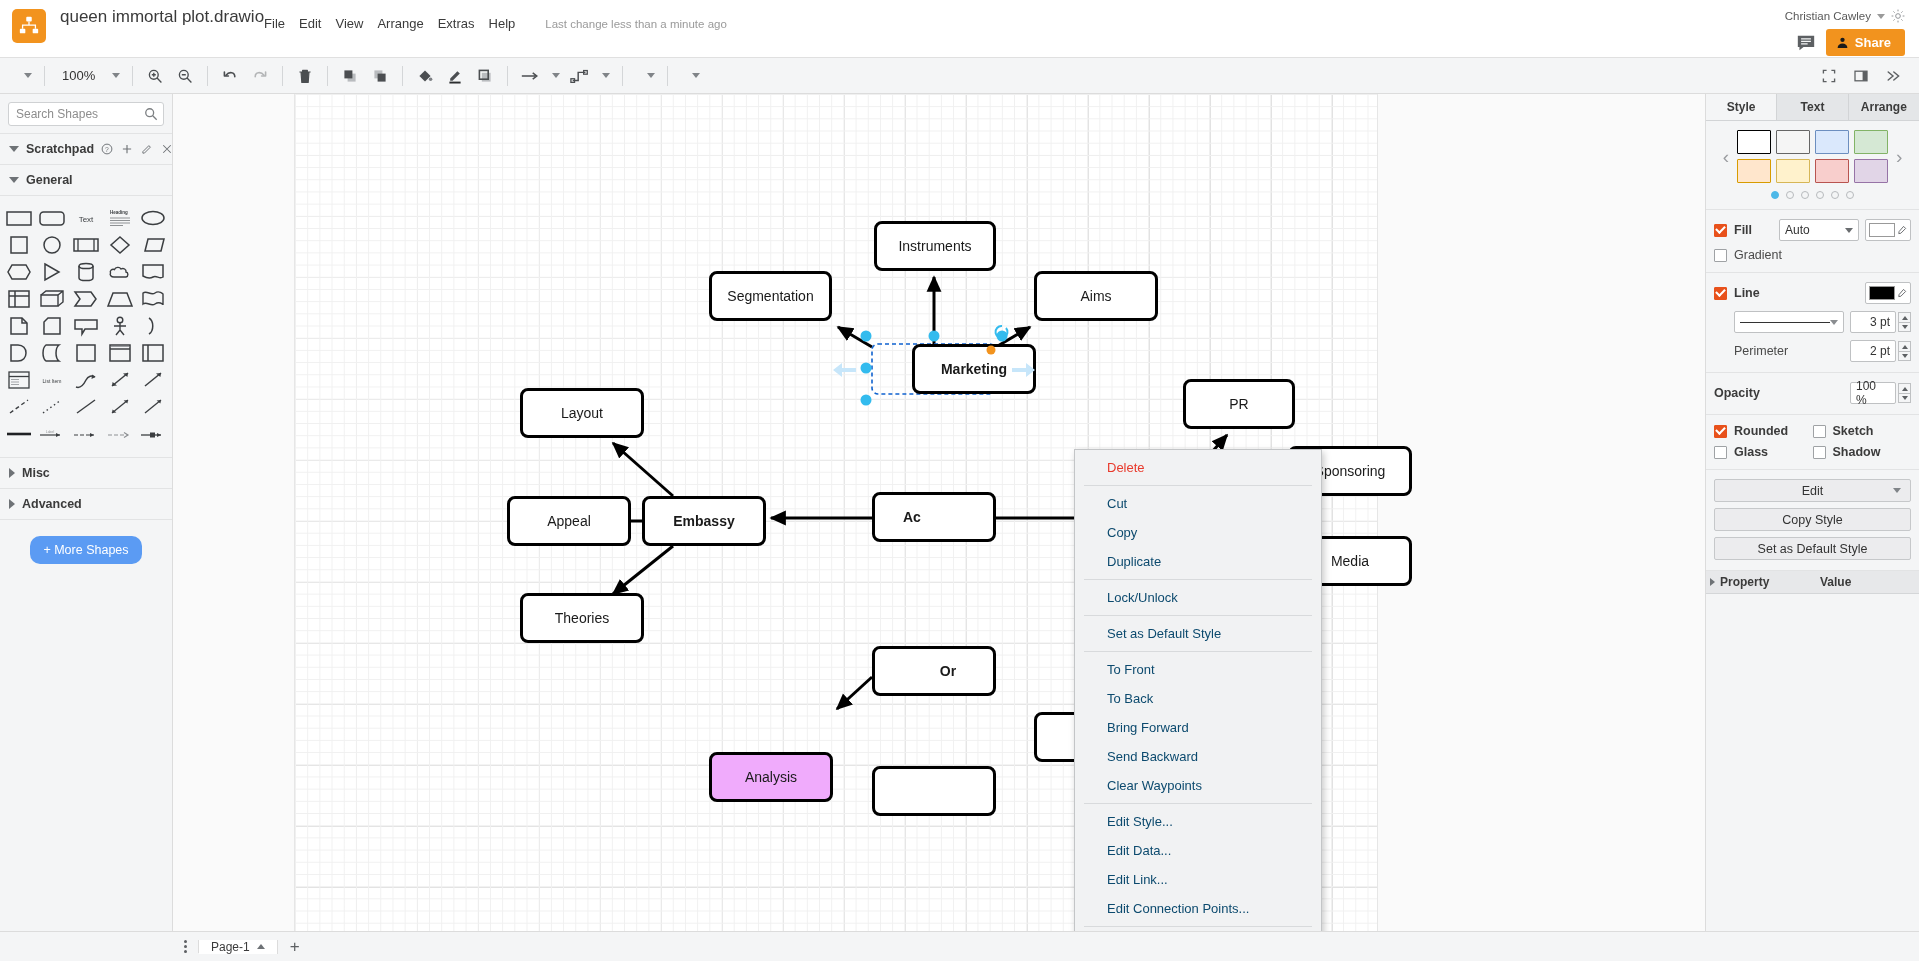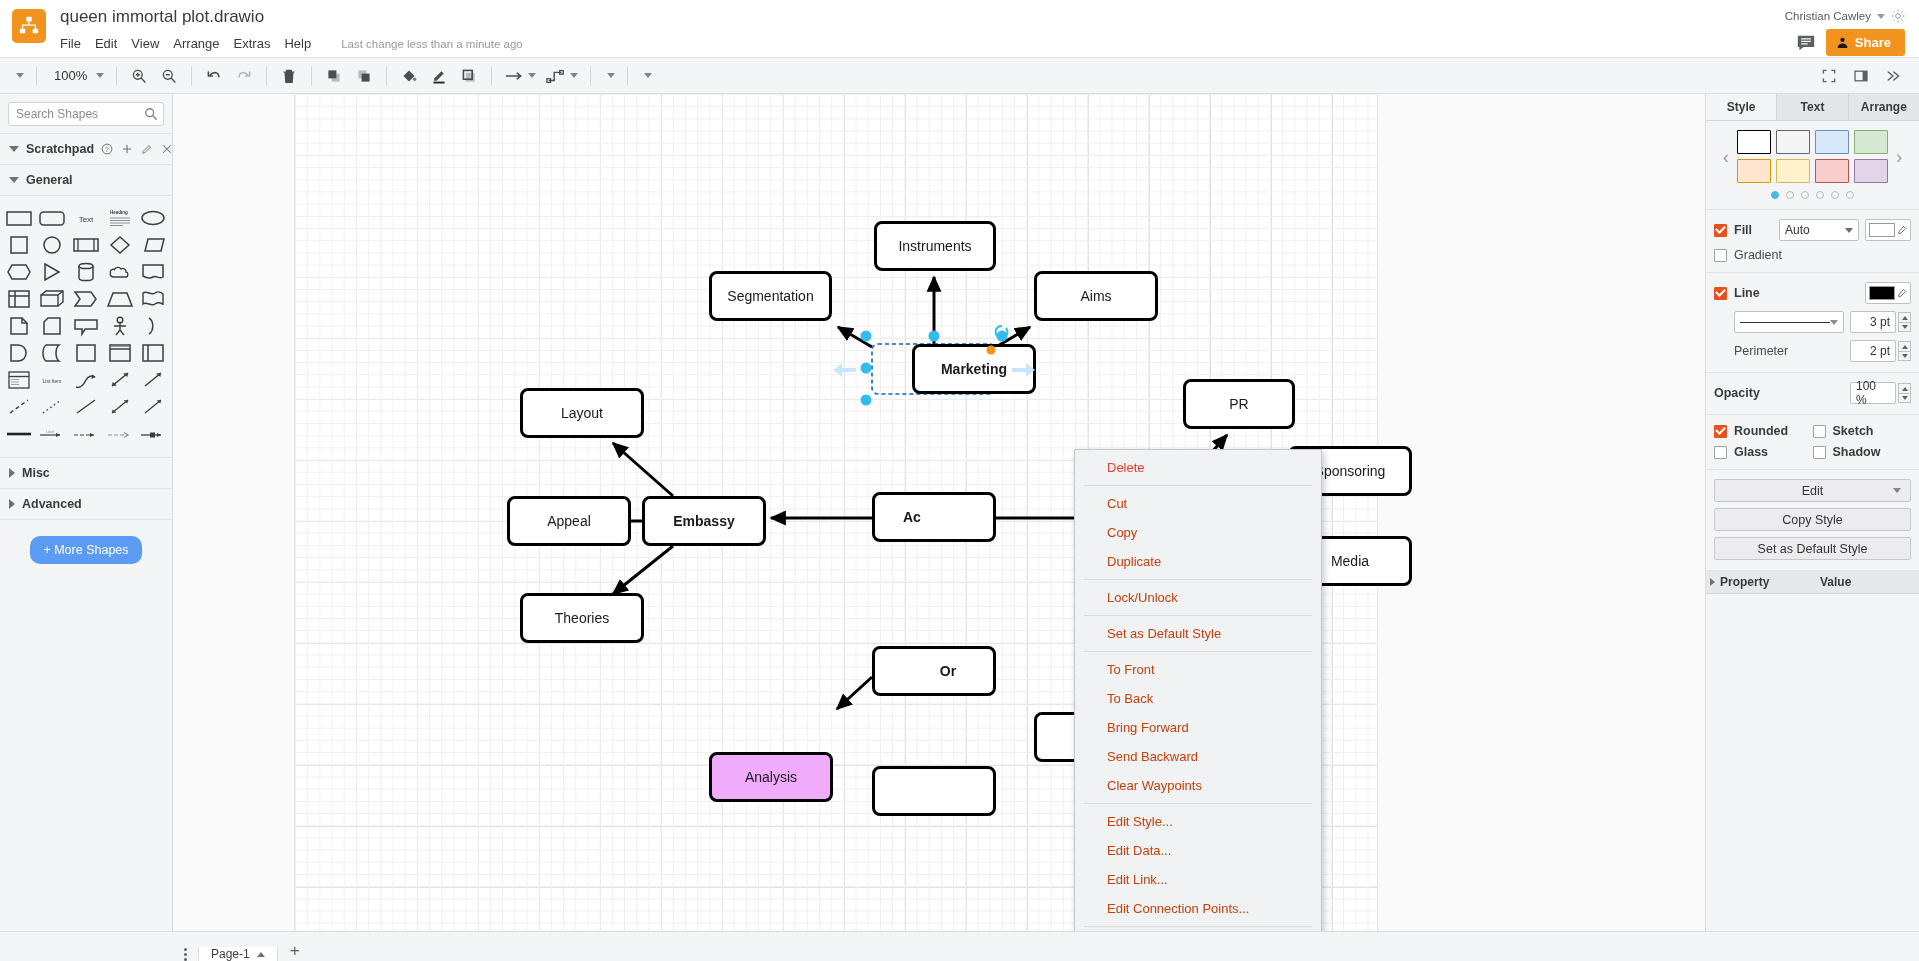--- a/index.html
+++ b/index.html
@@ -15,21 +15,21 @@
   
   .header {
     height: 58px; background: #ffffff; border-bottom: 1px solid #e0e0e0;
     display: flex; align-items: flex-start; padding: 7px 10px 0 12px; position: relative;
   }
   .logo {
     width: 34px; height: 34px; background: #f2931e; border-radius: 5px;
     display: flex; align-items: center; justify-content: center; flex: 0 0 auto; margin-top: 2px;
   }
   .logo svg { width: 22px; height: 22px; }
-  .titlewrap { margin-left: 14px; display: flex; flex-direction: column; }
+  .titlewrap { margin-left: 14px; display: flex; flex-direction: row; }
   .filetitle { font-size: 17px; color: #3b3b3b; line-height: 20px; }
   .menubar { display: flex; align-items: center; margin-top: 6px; }
   .menuitem {
     font-size: 13px; color: #3b3b3b; padding: 3px 9px 3px 0; margin-right: 5px; cursor: pointer;
   }
   .lastchange { font-size: 11.5px; color: #9a9a9a; margin-left: 16px; }
   .hdr-right { margin-left: auto; display: flex; flex-direction: column; align-items: flex-end; padding-right: 4px; }
   .userline { display: flex; align-items: center; gap: 6px; font-size: 11.5px; color: #5a5a5a; margin-top: 2px; }
   .caret-dn { width: 0; height: 0; border-left: 4px solid transparent; border-right: 4px solid transparent; border-top: 5px solid #9a9a9a; }
   .sun-icon { width: 14px; height: 14px; }
@@ -48,21 +48,21 @@
     height: 36px; background: #f4f5f6; border-bottom: 1px solid #dcdcdc;
     display: flex; align-items: center; padding: 0 8px; gap: 2px;
   }
   .tb-btn {
     width: 28px; height: 26px; display: flex; align-items: center; justify-content: center;
     cursor: pointer; border-radius: 2px;
   }
   .tb-btn svg { width: 16px; height: 16px; }
   .tb-btn.disabled { opacity: .38; }
   .tb-zoom { font-size: 13px; color: #333; padding: 0 5px; cursor: pointer; }
-  .tb-combo { display: flex; align-items: center; gap: 4px; cursor: pointer; padding: 0 4px; height: 26px; border-radius: 2px; }
+  .tb-combo { display: flex; align-items: center; gap: 12px; cursor: pointer; padding: 0 4px; height: 26px; border-radius: 2px; }
   .tb-sep { width: 1px; height: 20px; background: #d4d6d8; margin: 0 6px; }
   .tri { width: 0; height: 0; border-left: 4px solid transparent; border-right: 4px solid transparent; border-top: 5px solid #808488; }
   .tb-right { margin-left: auto; display: flex; align-items: center; gap: 4px; padding-right: 4px; }
 
   
   .bodyrow { flex: 1; display: flex; min-height: 0; position: relative; }
 
   
   .sidebar {
     width: 173px; background: #f4f5f6; border-right: 1px solid #dcdcdc;
@@ -127,21 +127,21 @@
   .node-label.bold { font-weight: bold; }
 
   
   .ctxmenu {
     position: absolute; left: 901px; top: 355px; width: 248px;
     background: #f1f2f3; border: 1px solid #c3c5c7;
     box-shadow: 2px 3px 7px rgba(0,0,0,.22); z-index: 50; padding: 3px 0 4px 0;
   }
   .ctxitem {
     height: 29px; display: flex; align-items: center; padding: 0 0 0 32px;
-    font-size: 13px; color: #c2410c; cursor: pointer;
+    font-size: 13px; color: #0c4a6e; cursor: pointer;
   }
   .ctxitem.danger { color: #e8392b; }
   .ctxsep { height: 1px; background: #d8dadc; margin: 3px 9px; }
 
   
   .fmt {
     width: 214px; background: #f4f5f6; border-left: 1px solid #dcdcdc;
     display: flex; flex-direction: column; overflow: hidden;
   }
   .fmt-tabs { display: flex; height: 27px; border-bottom: 1px solid #d2d4d6; }
@@ -212,21 +212,21 @@
   .btnfull:last-child { margin-bottom: 0; }
   .btnfull .tri { position: absolute; right: 9px; }
   .prop-head { display: flex; height: 23px; align-items: center; background: #e7e8ea; border-bottom: 1px solid #d4d6d8; }
   .prop-head .twisty-rt { width: 0; height: 0; border-top: 4px solid transparent; border-bottom: 4px solid transparent; border-left: 5px solid #6e7276; margin: 0 5px 0 4px; }
   .prop-col { font-size: 12px; font-weight: bold; color: #3b3b3b; }
   .prop-col.c1 { width: 100px; }
 
   
   .footer {
     height: 30px; background: #f4f5f6; border-top: 1px solid #dcdcdc;
-    display: flex; align-items: flex-end; padding-left: 173px;
+    display: flex; align-items: center; padding-left: 173px;
   }
   .foot-menu { width: 26px; display: flex; align-items: center; justify-content: center; cursor: pointer; border-right: 1px solid #dcdcdc; }
   .foot-dots { display: flex; flex-direction: column; gap: 2px; }
   .foot-dots span { width: 3px; height: 3px; border-radius: 50%; background: #5d6063; }
   .pagetab {
     display: flex; align-items: center; gap: 7px; padding: 0 12px;
     background: #ffffff; border-right: 1px solid #dcdcdc; font-size: 12px; color: #3b3b3b; cursor: pointer;
   }
   .caret-up { width: 0; height: 0; border-left: 4px solid transparent; border-right: 4px solid transparent; border-bottom: 5px solid #6e7276; }
   .addpage { width: 34px; display: flex; align-items: center; justify-content: center; cursor: pointer; font-size: 17px; color: #5d6063; }

